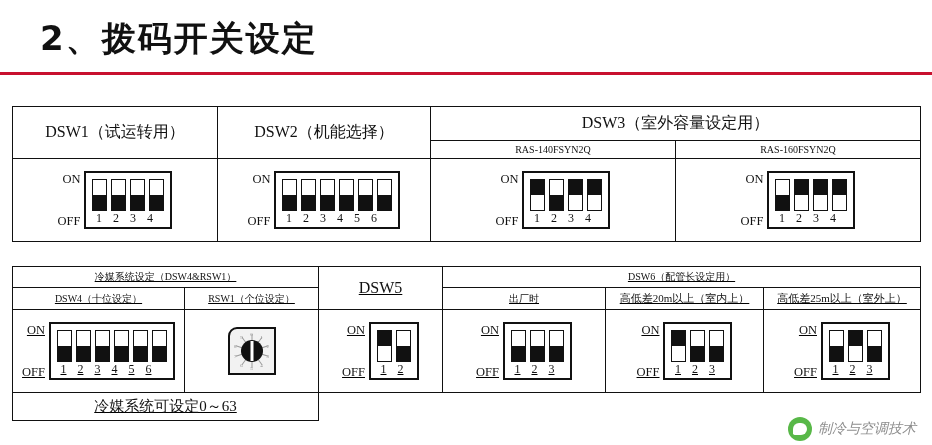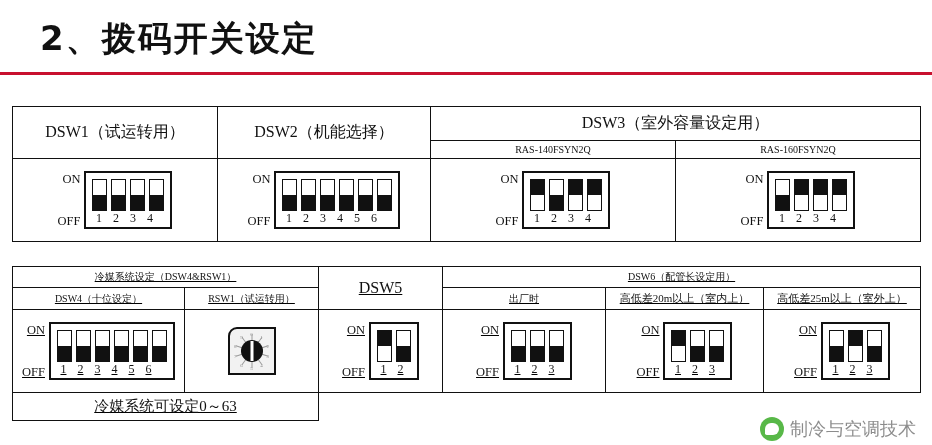--- a/index.html
+++ b/index.html
@@ -111,21 +111,21 @@
   .wm-logo{
     width:24px;height:24px;border-radius:50%;
     background:#2aa515;position:relative;flex:none;
   }
   .wm-logo::before{
     content:"";position:absolute;left:5px;top:6px;
     width:14px;height:12px;border-radius:7px 7px 7px 2px;background:#fff;
   }
   .wm-text{
     font-family:"DejaVu Sans", sans-serif;
-    font-size:18px;color:#6d6d6d;white-space:nowrap;
+    font-size:14px;color:#6d6d6d;white-space:nowrap;font-style:italic;
   }
 </style>
 </head>
 <body>
 
 <div class="header">
   <div class="page-title">2、拨码开关设定</div>
   <div class="rule"></div>
 </div>
 
@@ -313,21 +313,21 @@
         <col style="width:157px">
     </colgroup>
     <tbody>
         <tr>
       <td class="hd-sm" colspan="2">冷媒系统设定（DSW4&amp;RSW1）</td>
       <td class="hd" rowspan="2">DSW5</td>
       <td class="hd-sm" colspan="3">DSW6（配管长设定用）</td>
     </tr>
     <tr>
       <td class="hd-sm">DSW4（十位设定）</td>
-      <td class="hd-sm">RSW1（试运转用）</td>
+      <td class="hd-sm">RSW1（个位设定）</td>
       <td class="hd-sm">出厂时</td>
       <td class="hd-xs">高低差20m以上（室内上）</td>
       <td class="hd-xs">高低差25m以上（室外上）</td>
     </tr>
     <tr>
 
       <td class="cellbody">
         <div class="swwrap">
           <div class="swlbls">
             <div class="on">ON</div>

